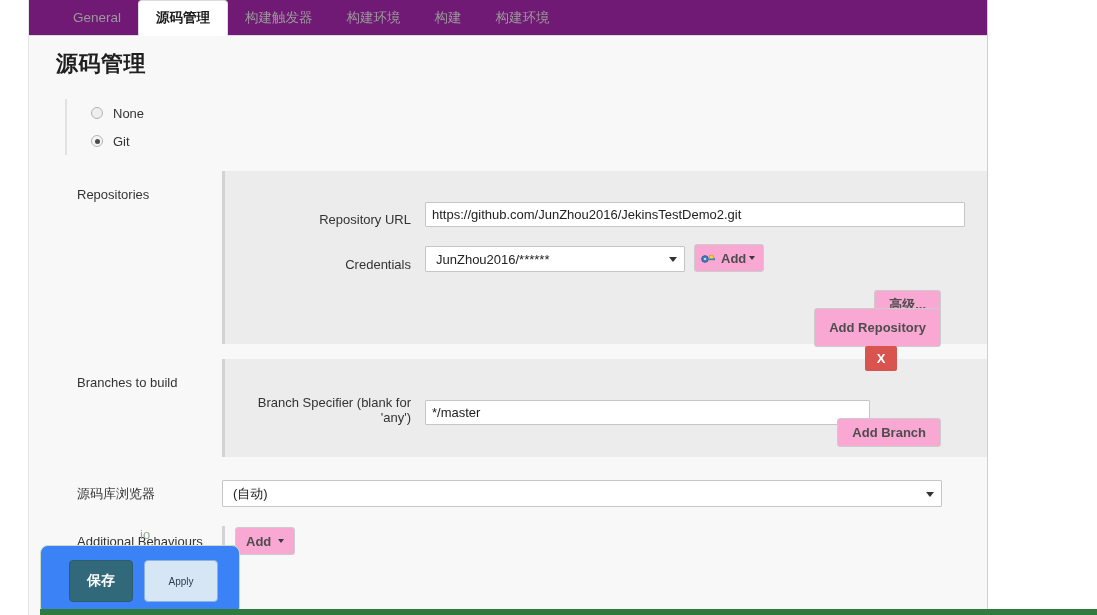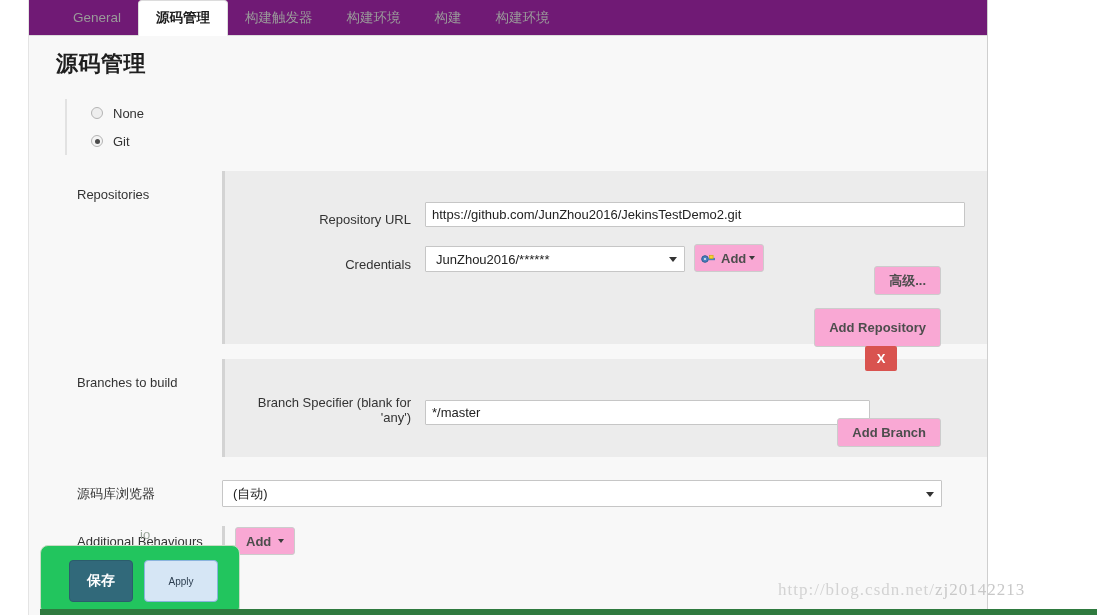--- a/index.html
+++ b/index.html
@@ -273,21 +273,21 @@
     cursor: pointer;
   }
 
   
   .save-bar {
     position: absolute;
     left: 40px;
     top: 545px;
     width: 200px;
     height: 70px;
-    background: #22c55e;
+    background: #3b82f6;
     border: 1px solid #c9dcc5;
     border-radius: 8px;
     box-sizing: border-box;
     z-index: 40;
   }
   .btn-save {
     position: absolute;
     left: 28px;
     top: 14px;
     width: 62px;
@@ -421,21 +421,21 @@
                       <rect x="6.5" y="5.9" width="7.5" height="2.3" fill="#4a7fbd"></rect>
                       <rect x="8.5" y="3.3" width="3.6" height="3.2" fill="#f5d330" stroke="#cbab13" stroke-width="0.7"></rect>
                     </svg>
                   </span>
                   <span>Add</span>
                   <span class="mini-caret"></span>
                 </div>
               </div>
 
               <div style="position:absolute; right:46px; top:95px;">
-                <div class="btn" style="height:29px; padding:0 14px;">高级...</div>
+                <div class="btn" style="height:29px; padding:0 14px;margin-top:24px;">高级...</div>
               </div>
 
               <div style="position:absolute; right:46px; top:137px;">
                 <div class="btn" style="height:39px; padding:0 14px;">Add Repository</div>
               </div>
 
             </div>
 
           </div>
         </div>
@@ -487,19 +487,16 @@
     </div>
   </div>
 
   <div class="ghost-text">io</div>
 
   <div class="save-bar">
     <div class="btn-save">保存</div>
     <div class="btn-apply">Apply</div>
   </div>
 
-  <div class="watermark">
-    <span class="wm-a">http://blog.csdn.net/</span><span class="wm-b">zj20142213</span>
-  </div>
 
   <div class="bottom-strip"></div>
 
 </div>
 
 </body></html>

